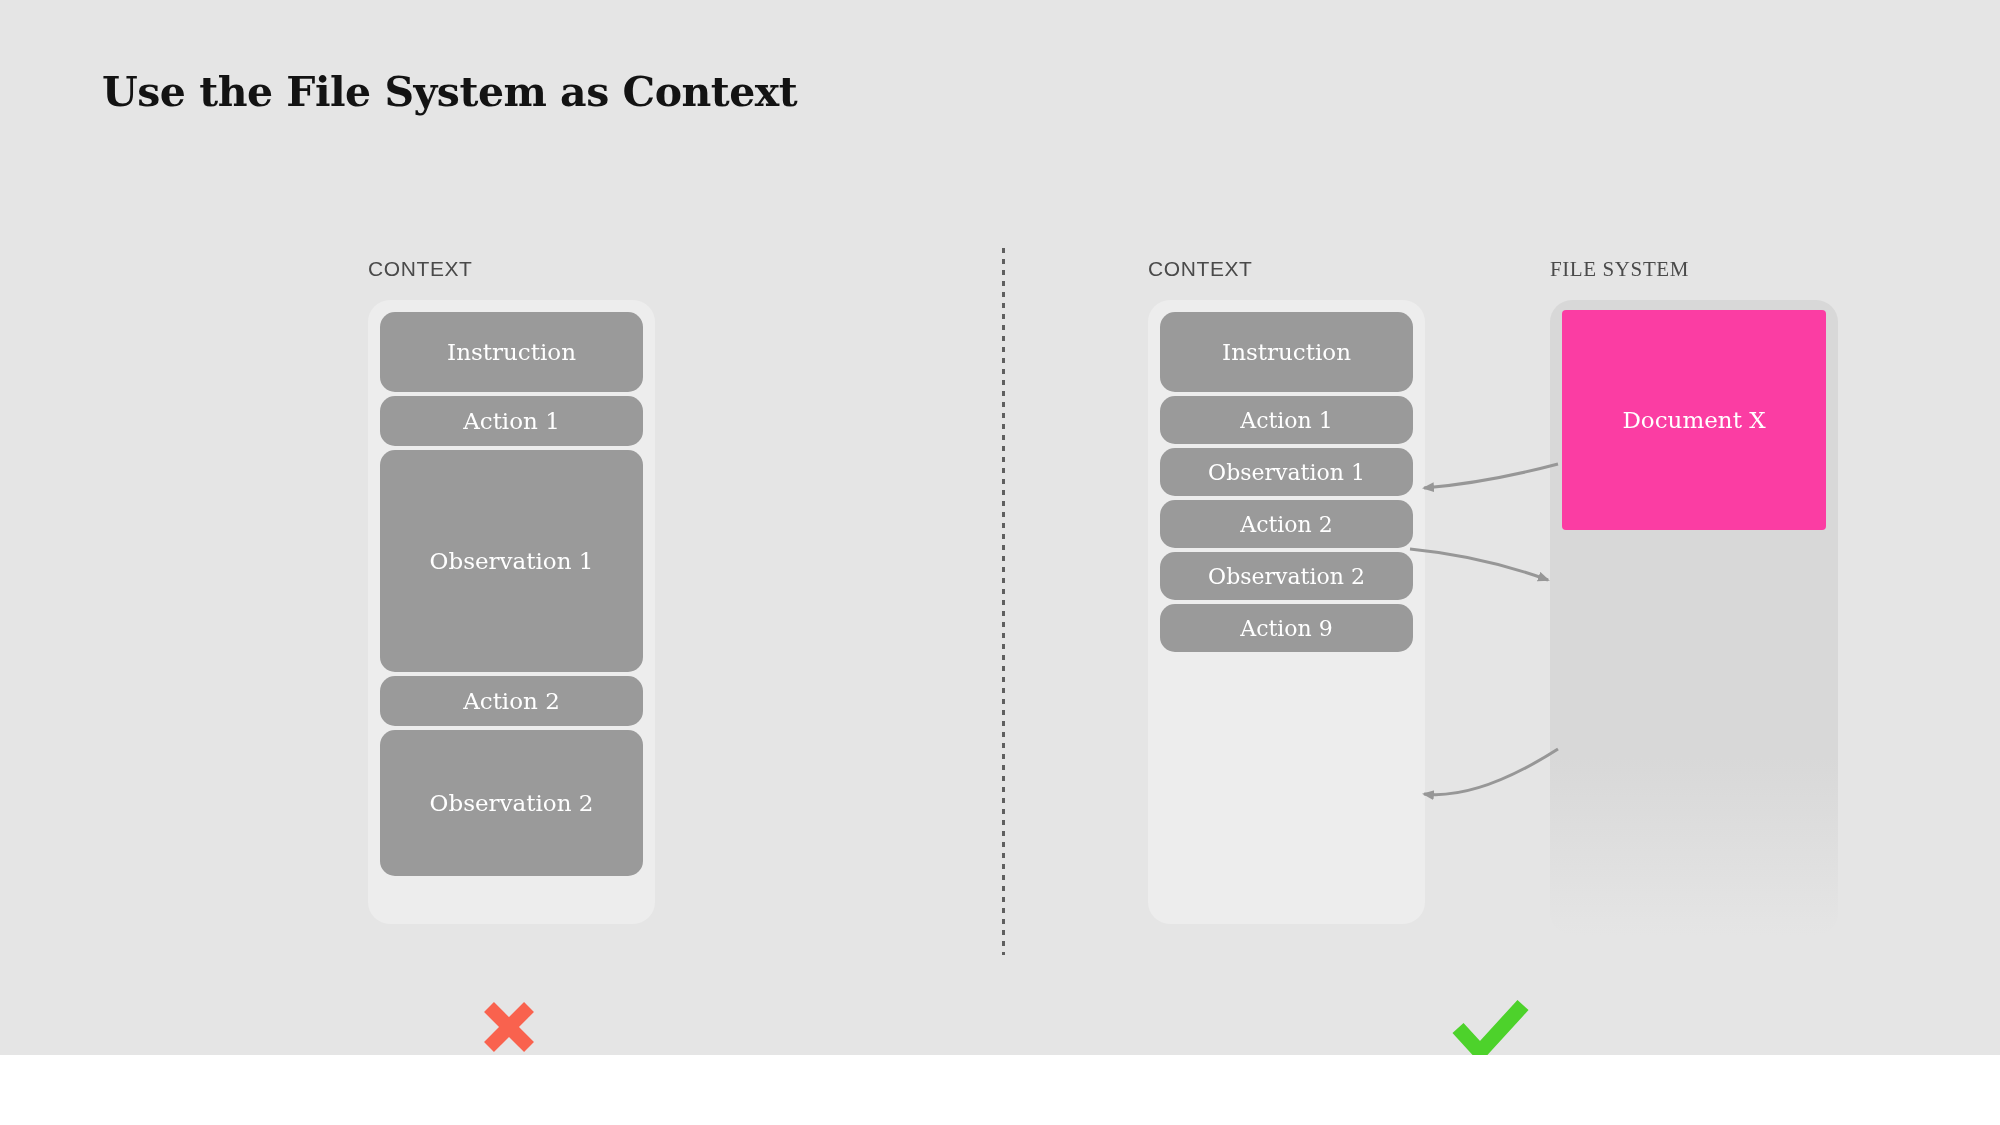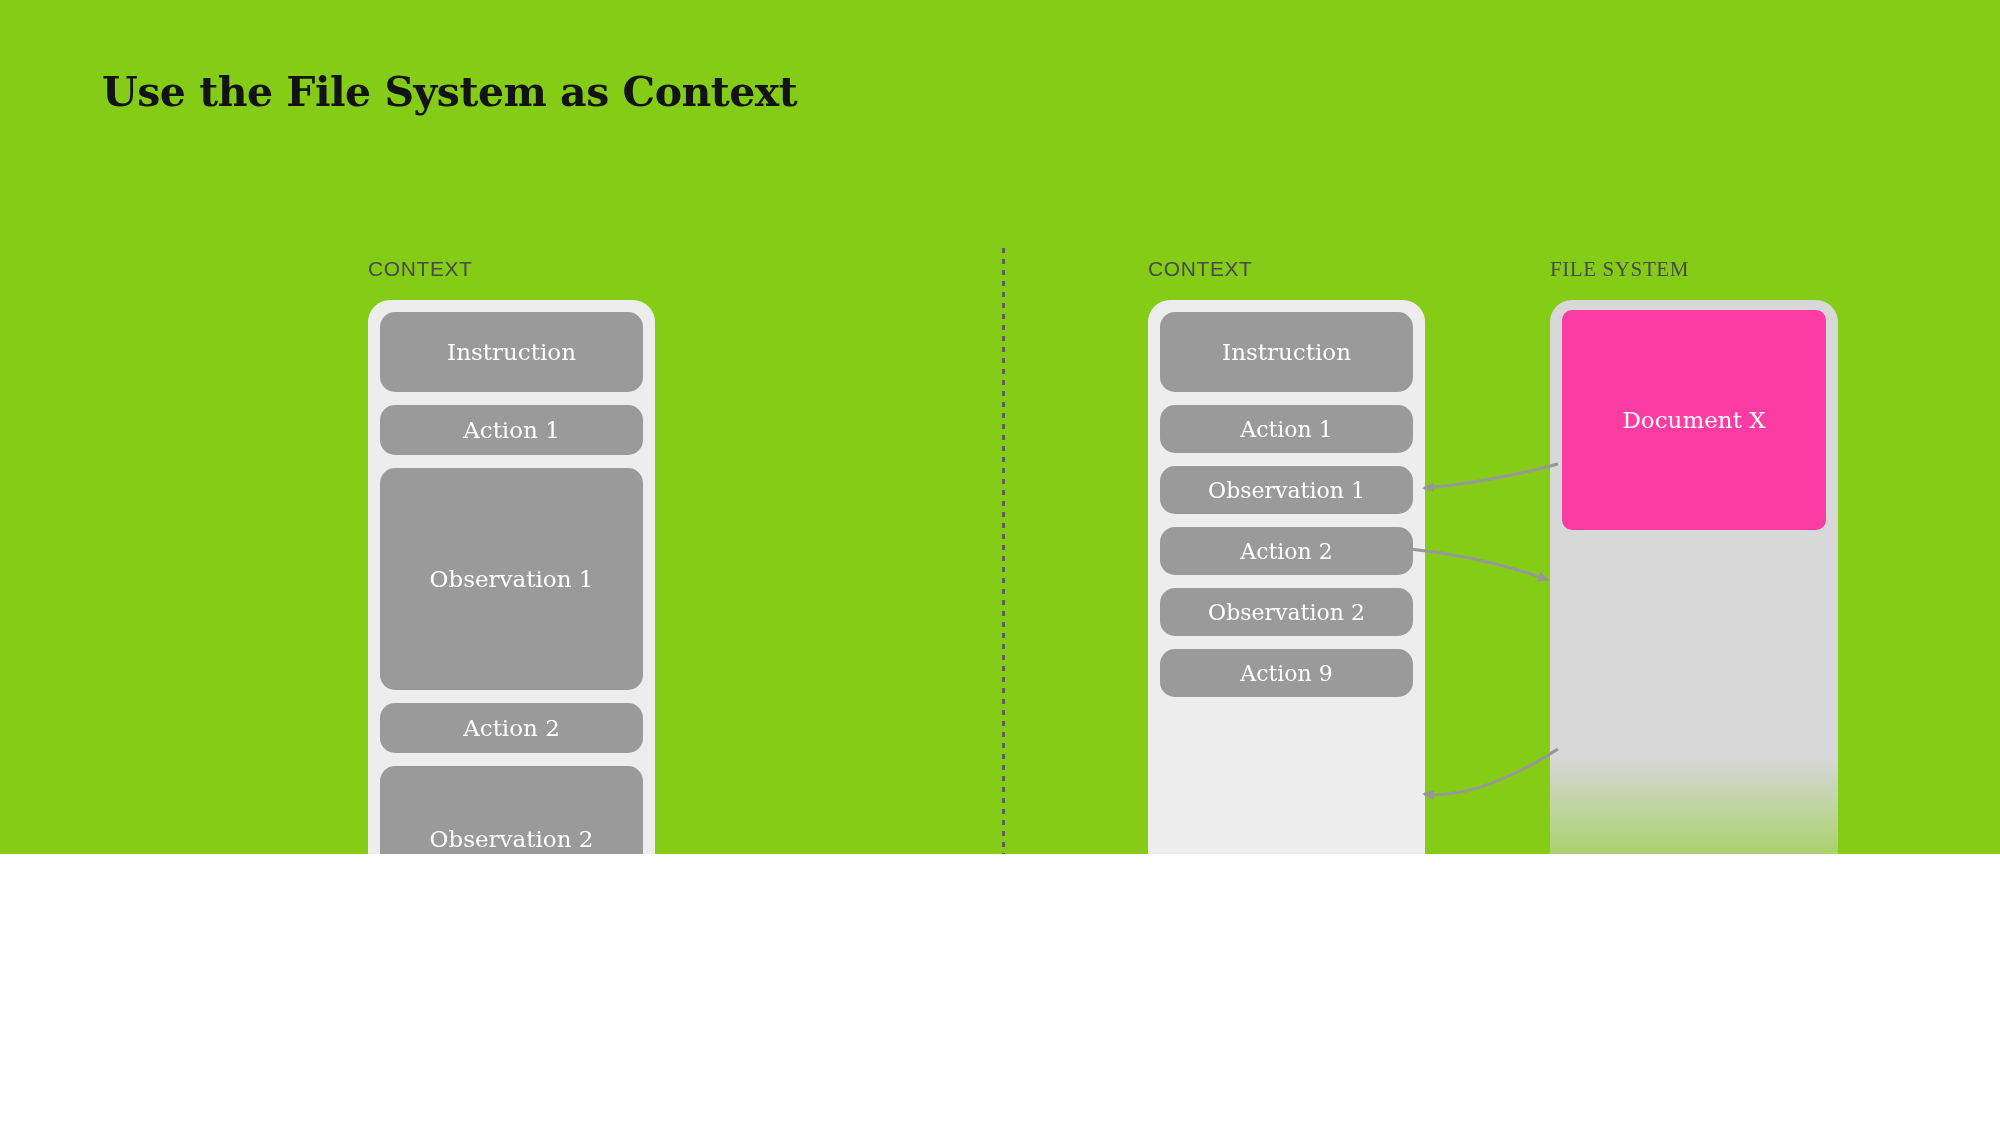--- a/index.html
+++ b/index.html
@@ -1,21 +1,21 @@
 <!DOCTYPE html>
 <html><head>
 <meta charset="utf-8">
 <style>
   * { margin: 0; padding: 0; box-sizing: border-box; }
   html, body { background: #ffffff; }
   .canvas {
     position: relative;
     width: 2000px;
-    height: 854px;
-    background: #84cc16;
+    height: 1055px;
+    background: #e5e5e5;
     overflow: hidden;
     font-family: "DejaVu Serif", serif;
   }
   .page-title {
     position: absolute;
     left: 102px;
     top: 68px;
     font-size: 41px;
     font-weight: 700;
     color: #131313;
@@ -35,21 +35,21 @@
   .label-file-system    { left: 1550px; width: 288px; font-family: Liberation Serif, serif; }
 
   .context-container {
     position: absolute;
     top: 300px;
     background: #ededed;
     border-radius: 22px;
     padding: 12px;
     display: flex;
     flex-direction: column;
-    gap: 13px;
+    gap: 4px;
   }
   .container-left  { left: 368px;  width: 287px; height: 624px; }
   .container-right { left: 1148px; width: 277px; height: 624px; }
 
   .node {
     background: #9a9a9a;
     border-radius: 15px;
     color: #ffffff;
     display: flex;
     align-items: center;
@@ -72,21 +72,21 @@
     border-radius: 22px;
     padding: 10px 12px;
     display: flex;
     flex-direction: column;
     gap: 16px;
     background: linear-gradient(to bottom,
       #d8d8d8 0%, #d8d8d8 72%, rgba(216,216,216,0) 100%);
   }
   .file-node {
     background: #fb3da3;
-    border-radius: 10px;
+    border-radius: 4px;
     color: #ffffff;
     display: flex;
     align-items: center;
     justify-content: center;
     font-size: 23px;
     flex: none;
   }
   .h-doc-x { height: 220px; }
   .h-file-y { height: 224px; }
 

